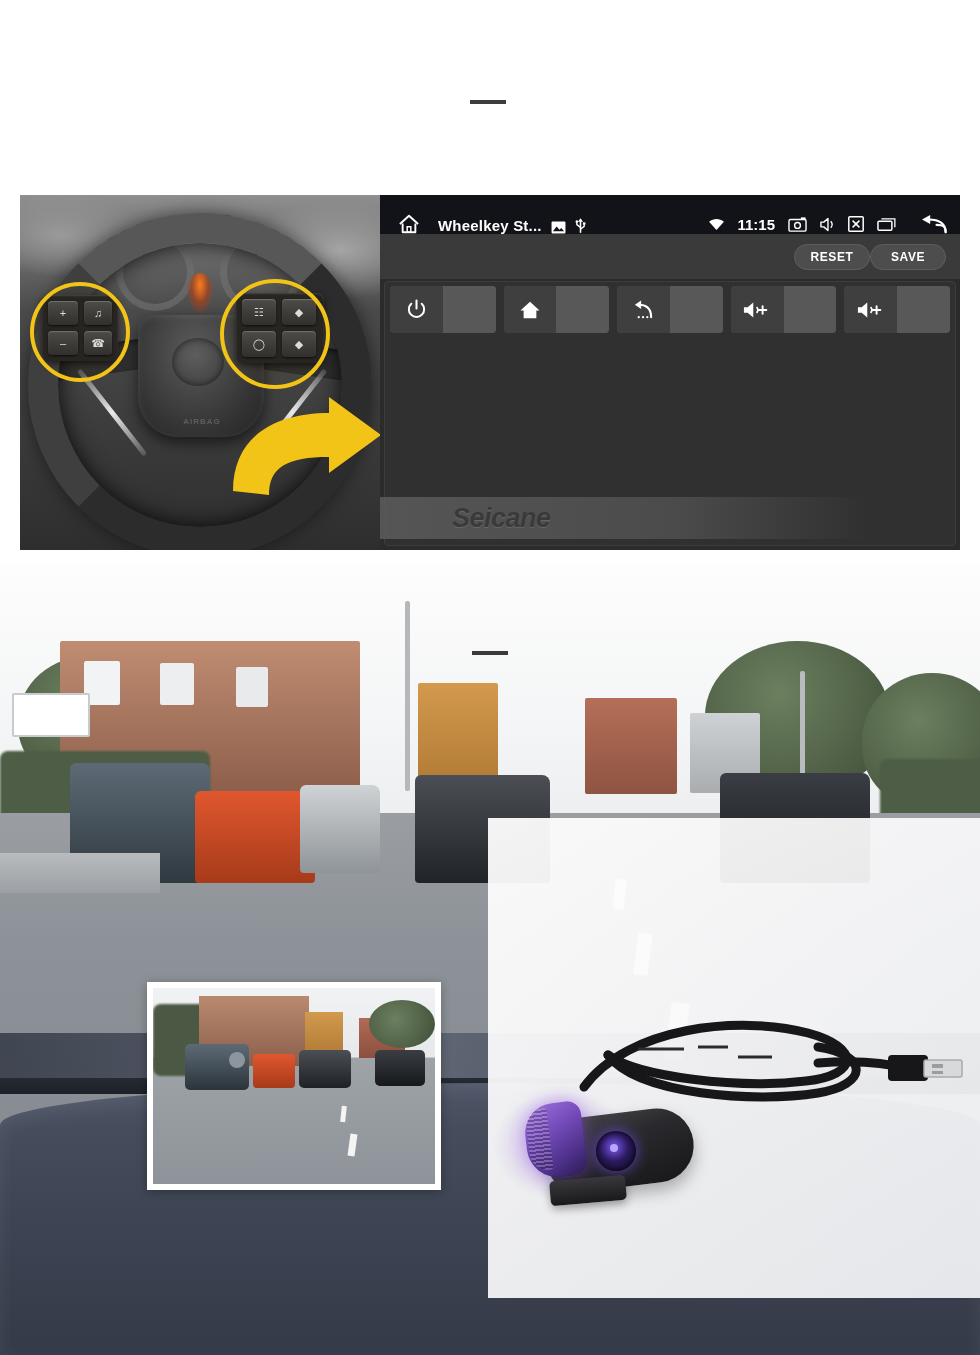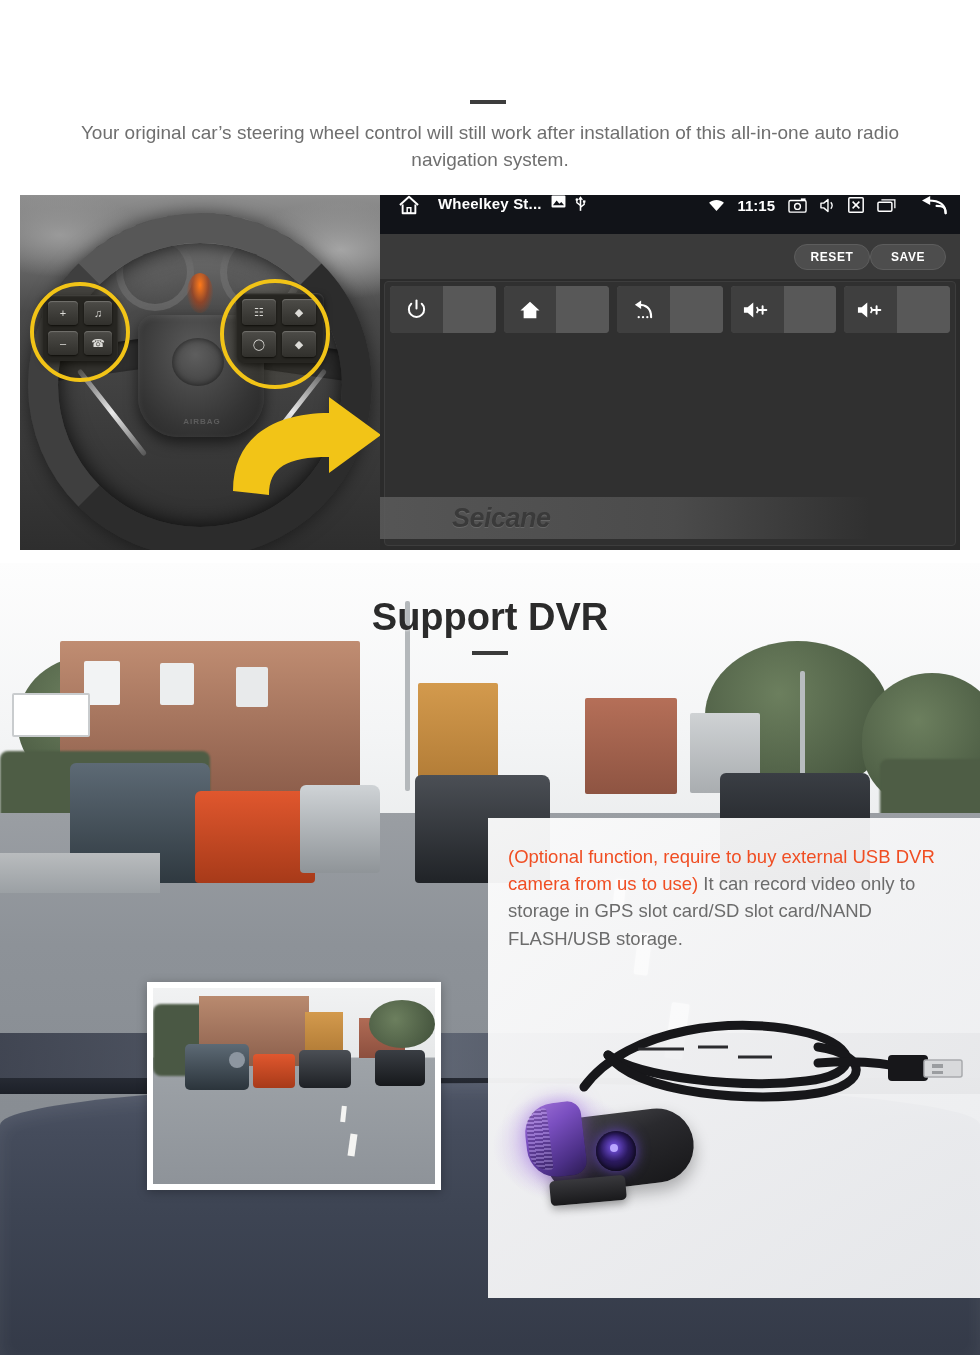--- a/index.html
+++ b/index.html
@@ -129,21 +129,21 @@
   #arrow-wrap{ position:absolute; left:205px; top:200px; width:160px; height:105px; }
 
   
   #headunit{
     position:absolute; left:360px; top:0; width:580px; height:355px;
     background:#2b2b2b; overflow:hidden;
   }
   #hu-statusbar{
     position:absolute; left:0; top:0; width:580px; height:39px;
     background:#111318;
-    display:flex; align-items:flex-start;
+    display:flex; align-items:flex-end;
   }
   #hu-home-icon{ margin-left:14px; width:30px; display:flex; justify-content:center; }
   #hu-app-title{
     margin-left:14px; color:#ffffff; font-size:15px; font-weight:bold;
     letter-spacing:.2px; white-space:nowrap;
   }
   .sb-icon{ margin-left:9px; display:flex; align-items:center; }
   #hu-clock{ color:#fff; font-size:15px; font-weight:bold; margin-left:12px; }
   #sb-right{ margin-left:auto; display:flex; align-items:center; padding-right:12px; }
   #sb-right .sb-icon{ margin-left:13px; }
@@ -321,21 +321,20 @@
     background:radial-gradient(ellipse at 55% 50%, rgba(150,95,225,.40), rgba(150,95,225,0) 70%);
     pointer-events:none;
   }
 </style>
 </head>
 <body>
 
 <section id="swc-section">
 
   <div id="swc-rule"></div>
-  <p id="swc-sub">Your original car’s steering wheel control will still work after installation of this all-in-one auto radio navigation system.</p>
 
   <div id="swc-media">
 
     <div id="wheel-photo">
       <div class="cluster" id="cluster-l"></div>
       <div class="cluster" id="cluster-r"></div>
       <div id="cluster-warn"></div>
 
       <div id="spoke-l" class="spoke"></div>
       <div id="spoke-r" class="spoke"></div>
@@ -546,21 +545,20 @@
     <div class="dash" style="left:668px; top:170px; width:18px; height:56px; transform:rotate(8deg);"></div>
     <div class="dash" style="left:712px; top:258px; width:24px; height:70px; transform:rotate(9deg);"></div>
   </div>
 
   <div id="windshield-glare"></div>
   <div id="dash-lip"></div>
   <div id="dashboard">
     
   </div>
 
-  <h1 id="dvr-title">Support DVR</h1>
   <div id="dvr-rule"></div>
 
   <div id="inset">
     <div id="inset-img">
       <div style="position:absolute;left:6px;top:18px;width:36px;height:22px;background:#fff;border:1px solid #c7cacb;"></div>
       <div style="position:absolute;left:0;top:16px;width:70px;height:72px;background:#4a5844;border-radius:8px;filter:blur(1px);"></div>
       <div style="position:absolute;left:46px;top:8px;width:110px;height:70px;background:linear-gradient(#b98a6f,#8a5e4b);"></div>
       <div style="position:absolute;left:152px;top:24px;width:38px;height:44px;background:linear-gradient(#d39a4d,#b07a35);"></div>
       <div style="position:absolute;left:206px;top:30px;width:46px;height:40px;background:linear-gradient(#b06b55,#8c4f3e);"></div>
       <div style="position:absolute;left:216px;top:12px;width:66px;height:48px;background:radial-gradient(circle at 40% 40%,#6c7f5e,#3e4d38);border-radius:50%;filter:blur(.6px);"></div>
@@ -568,24 +566,20 @@
       <div style="position:absolute;left:76px;top:64px;width:16px;height:16px;border-radius:50%;background:#8d96a0;"></div>
       <div style="position:absolute;left:100px;top:66px;width:42px;height:34px;background:linear-gradient(#e0572e,#a73a19);border-radius:4px;"></div>
       <div style="position:absolute;left:146px;top:62px;width:52px;height:38px;background:linear-gradient(#4b4f55,#1e2125);border-radius:5px;"></div>
       <div style="position:absolute;left:222px;top:62px;width:50px;height:36px;background:linear-gradient(#3a3e44,#16181b);border-radius:5px;"></div>
       <div style="position:absolute;left:188px;top:118px;width:5px;height:16px;background:#f4f4f2;transform:rotate(6deg);"></div>
       <div style="position:absolute;left:196px;top:146px;width:7px;height:22px;background:#f4f4f2;transform:rotate(8deg);"></div>
     </div>
   </div>
 
   <div id="dvr-panel">
-    <div id="dvr-copy">
-      <span class="copy-red">(Optional function, require to buy external USB DVR camera from us to use)</span>
-      <span class="copy-gray">It can record video only to storage in GPS slot card/SD slot card/NAND FLASH/USB storage.</span>
-    </div>
 
     <div id="cam-art">
       <svg width="492" height="240" viewBox="0 0 492 240" style="position:absolute;left:0;top:0;">
         <g fill="none" stroke="#17171a" stroke-width="9" stroke-linecap="round">
           <path d="M96 84 C140 24, 250 12, 320 30 C372 44, 372 72, 318 78 C250 86, 150 74, 120 52"></path>
           <path d="M120 52 C150 92, 268 100, 330 90 C380 82, 382 52, 330 44"></path>
           <path d="M330 60 C380 56, 412 62, 428 70"></path>
         </g>
         <g stroke="#2b2b2e" stroke-width="3" fill="none">
           <path d="M150 46 h46 M210 44 h30 M250 54 h34"></path>

